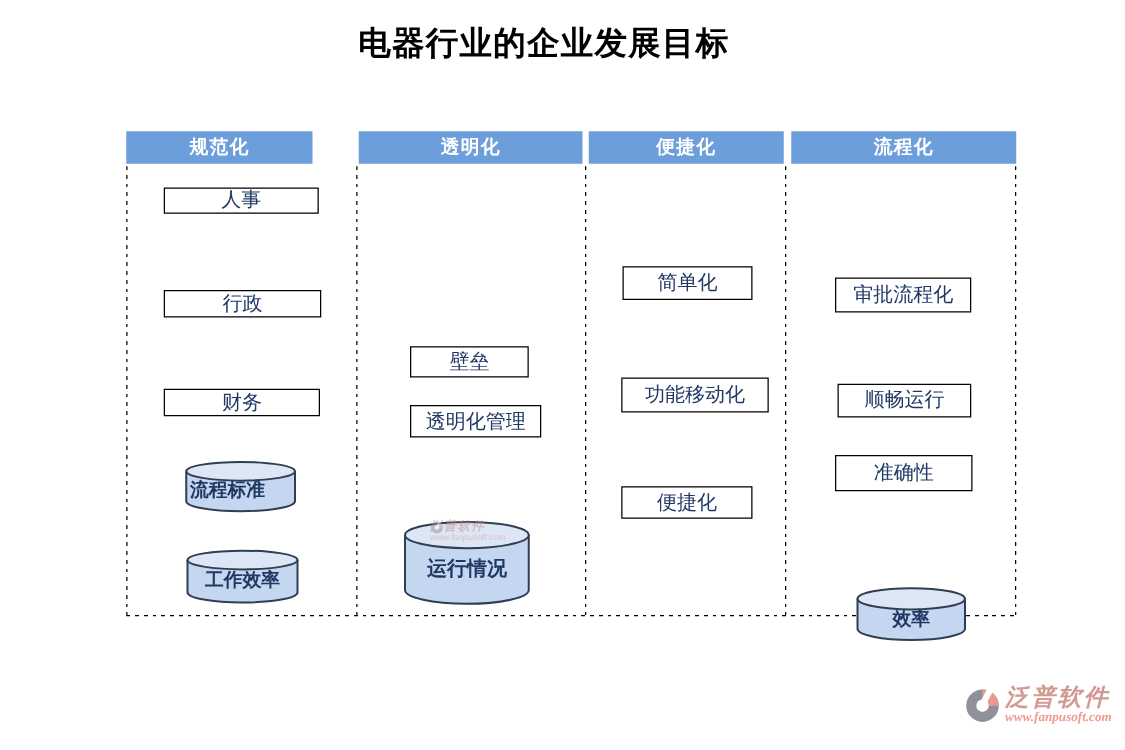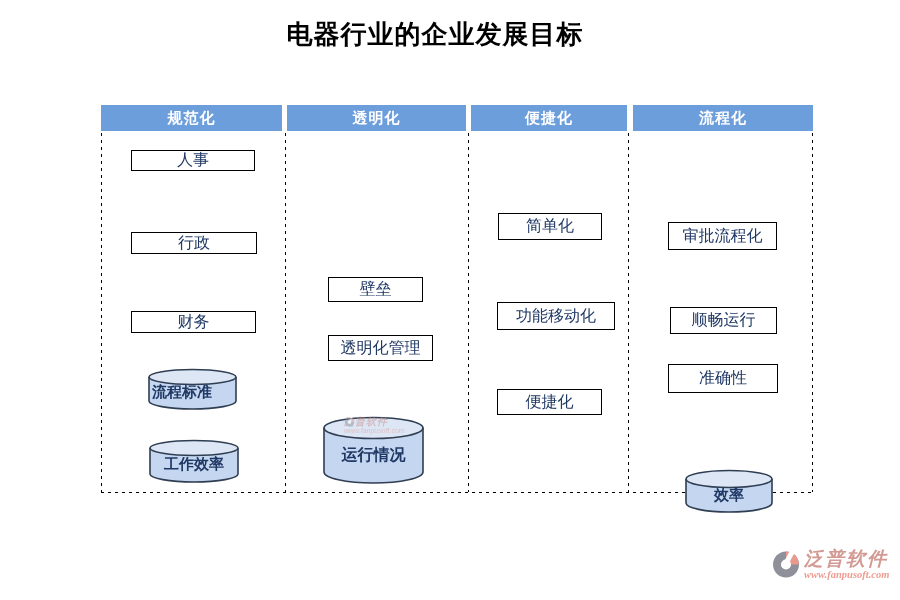--- a/index.html
+++ b/index.html
@@ -59,21 +59,21 @@
   .wm-name{font-size:19px;line-height:21px;font-weight:bold;color:#D29A92;letter-spacing:2px;}
   .wm-url{font-size:10.5px;line-height:12px;font-weight:bold;color:#EE9B90;font-family:"Liberation Serif","DejaVu Serif",serif;}
 </style>
 </head>
 <body>
 
 <div class="canvas">
 
   <h1 class="title">电器行业的企业发展目标</h1>
 
-  <div class="hdr" style="left:101px;width:181px;">规范化</div>
+  <div class="hdr" style="left:101px;width:149px;">规范化</div>
   <div class="hdr" style="left:287px;width:179px;">透明化</div>
   <div class="hdr" style="left:471px;width:156px;">便捷化</div>
   <div class="hdr" style="left:633px;width:180px;">流程化</div>
 
   <div class="vdash" style="left:101px;"></div>
   <div class="vdash" style="left:285px;"></div>
   <div class="vdash" style="left:468px;"></div>
   <div class="vdash" style="left:628px;"></div>
   <div class="vdash" style="left:812px;"></div>
   <div class="hdash"></div>
@@ -100,21 +100,21 @@
     <svg width="90" height="42">
       <path d="M1,8 L1,34 A44,8 0 0 0 89,34 L89,8" fill="#C5D7F0" stroke="#2F3E52" stroke-width="1.6"></path>
       <ellipse cx="45" cy="8" rx="44" ry="7.5" fill="#DCE6F5" stroke="#2F3E52" stroke-width="1.6"></ellipse>
     </svg>
     <span class="cyl-label" style="top:10px;bottom:3px;font-size:15px;">工作效率</span>
   </div>
 
   <div class="box" style="left:328px;top:277px;width:95px;height:25px;">
     <span>壁垒</span>
   </div>
-  <div class="box" style="left:328px;top:335px;width:105px;height:26px;">
+  <div class="box" style="left:328px;top:324px;width:105px;height:26px;">
     <span>透明化管理</span>
   </div>
 
   <div class="cyl" style="left:323px;top:417px;width:101px;height:66px;">
     <svg width="101" height="66">
       <path d="M1,11 L1,55 A49.5,11 0 0 0 100,55 L100,11" fill="#C5D7F0" stroke="#2F3E52" stroke-width="1.6"></path>
       <ellipse cx="50.5" cy="11" rx="49.5" ry="10.5" fill="#DCE6F5" stroke="#2F3E52" stroke-width="1.6"></ellipse>
     </svg>
     <div class="cyl-wm">
       <svg width="11" height="12" viewBox="0 0 30 32">

